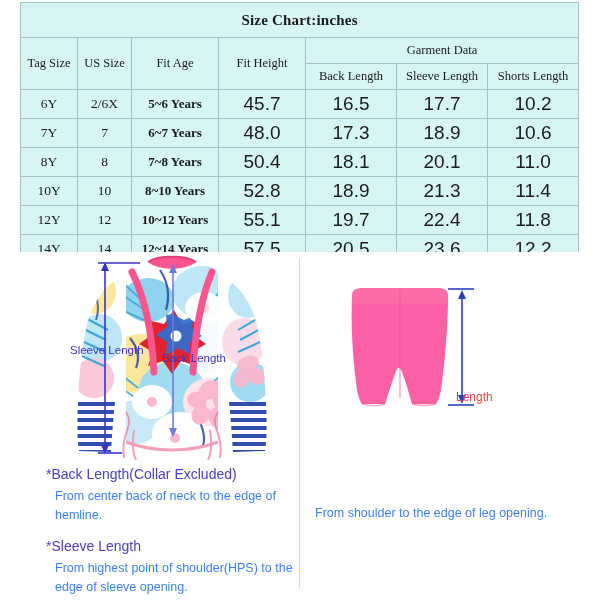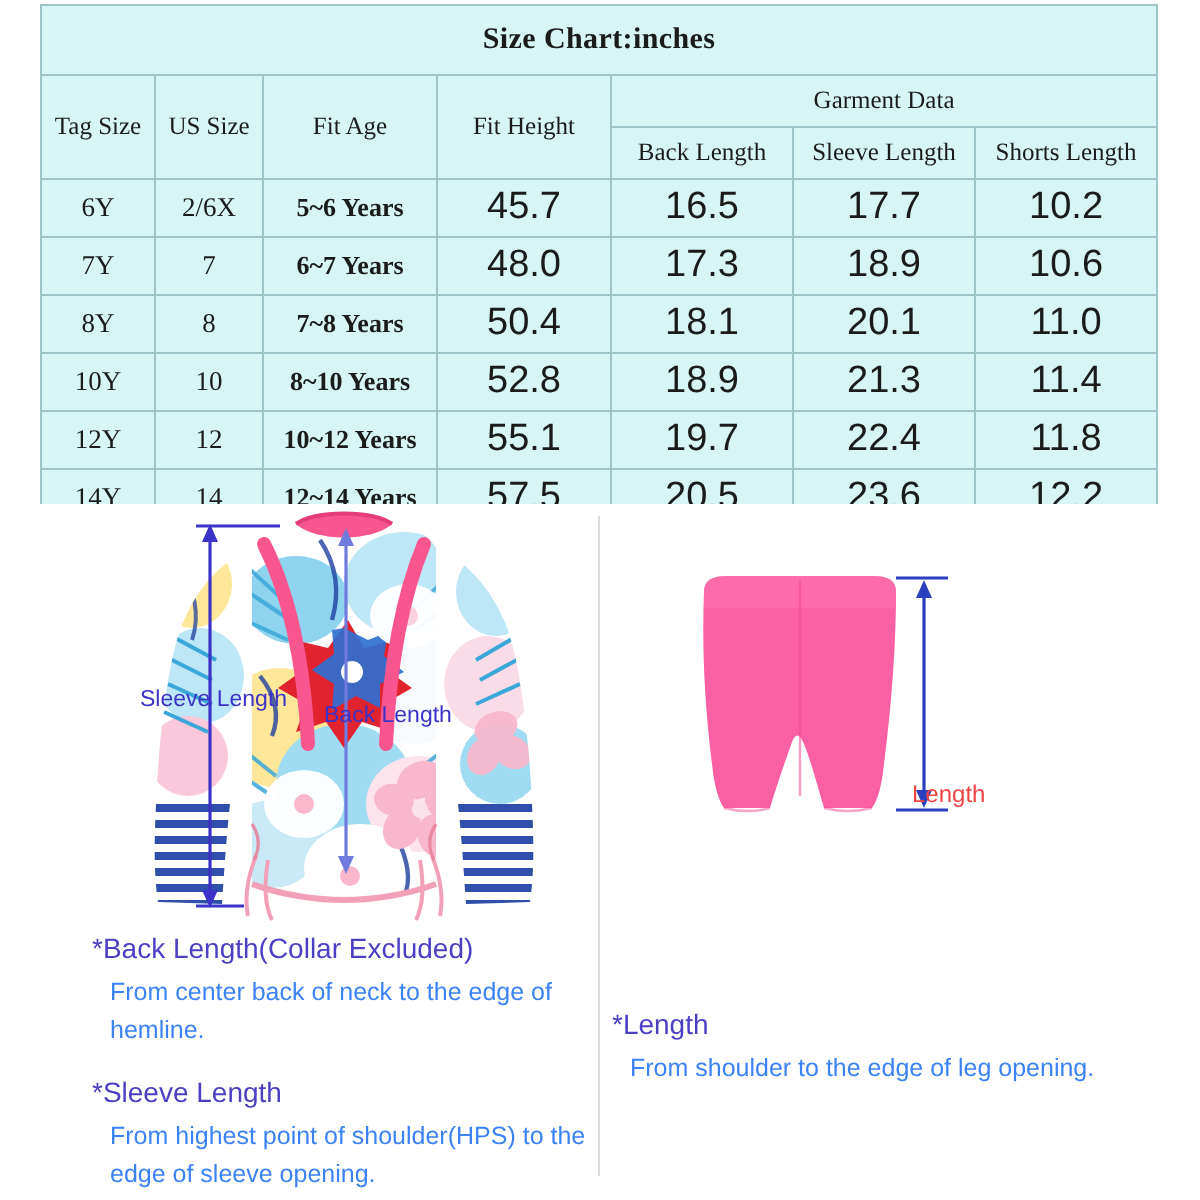--- a/index.html
+++ b/index.html
@@ -457,17 +457,16 @@
   </div>
 
   <div class="notes-left">
     <p class="note-head">*Back Length(Collar Excluded)</p>
     <p class="note-body">From center back of neck to the edge of hemline.</p>
     <p class="note-head second">*Sleeve Length</p>
     <p class="note-body last">From highest point of shoulder(HPS) to the edge of sleeve opening.</p>
   </div>
 
   <div class="notes-right">
-    <p class="note-head">*Length</p>
     <p class="note-body last">From shoulder to the edge of leg opening.</p>
   </div>
 
 </div>
 
 </body></html>

